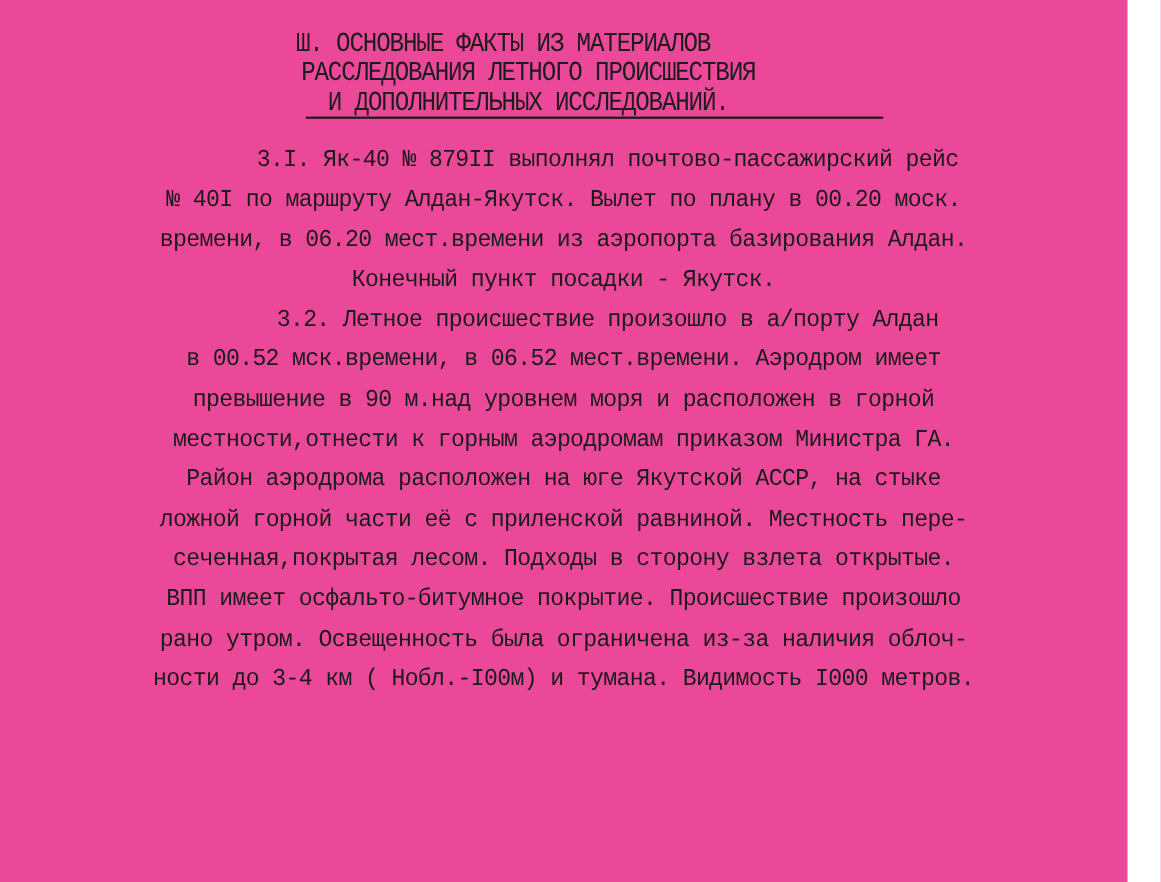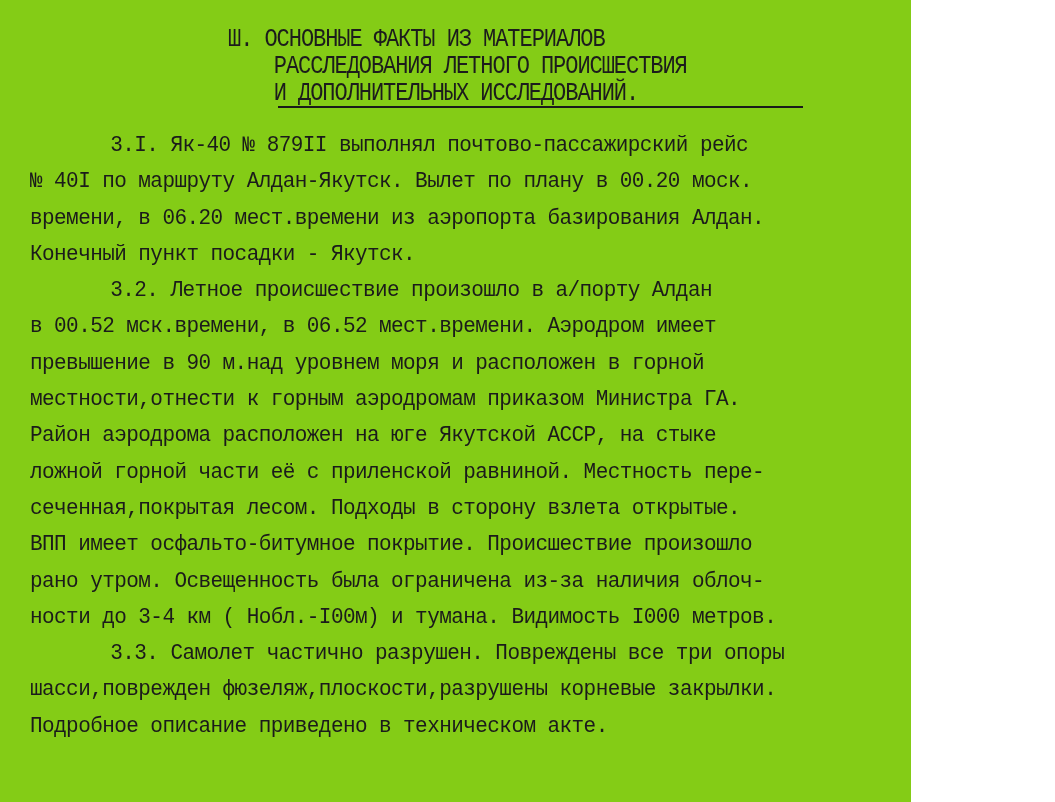--- a/index.html
+++ b/index.html
@@ -11,22 +11,23 @@
       width: 1055px;
       height: 802px;
       overflow: hidden;
       position: relative;
       color: #1a1a1a;
       font-family: "Liberation Mono", "DejaVu Sans Mono", monospace;
     }
     .page {
       position: absolute;
       left: 0; top: 0;
-      width: 911px; height: 802px;
-      background: #84cc16;
+      width: 1025px; height: 802px;
+      background: #ec4899;
+      text-align: center;
     }
     .heading {
       position: absolute;
       left: 228px;
       top: 26px;
       font-size: 25px;
       line-height: 27px;
       letter-spacing: -1.2px;
       transform: scaleX(0.88);
       transform-origin: left top;
@@ -84,20 +85,15 @@
       <span class="line">в 00.52 мск.времени, в 06.52 мест.времени. Аэродром имеет</span>
       <span class="line">превышение в 90 м.над уровнем моря и расположен в горной</span>
       <span class="line">местности,отнести к горным аэродромам приказом Министра ГА.</span>
       <span class="line">Район аэродрома расположен на юге Якутской АССР, на стыке</span>
       <span class="line">ложной горной части её с приленской равниной. Местность пере-</span>
       <span class="line">сеченная,покрытая лесом. Подходы в сторону взлета открытые.</span>
       <span class="line">ВПП имеет осфальто-битумное покрытие. Происшествие произошло</span>
       <span class="line">рано утром. Освещенность была ограничена из-за наличия облоч-</span>
       <span class="line">ности до 3-4 км ( Нобл.-I00м) и тумана. Видимость I000 метров.</span>
     </div>
-    <div>
-      <span class="line para-start">3.3. Самолет частично разрушен. Повреждены все три опоры</span>
-      <span class="line">шасси,поврежден фюзеляж,плоскости,разрушены корневые закрылки.</span>
-      <span class="line">Подробное описание приведено в техническом акте.</span>
-    </div>
   </div>
 
 </div>
 
 </body></html>

